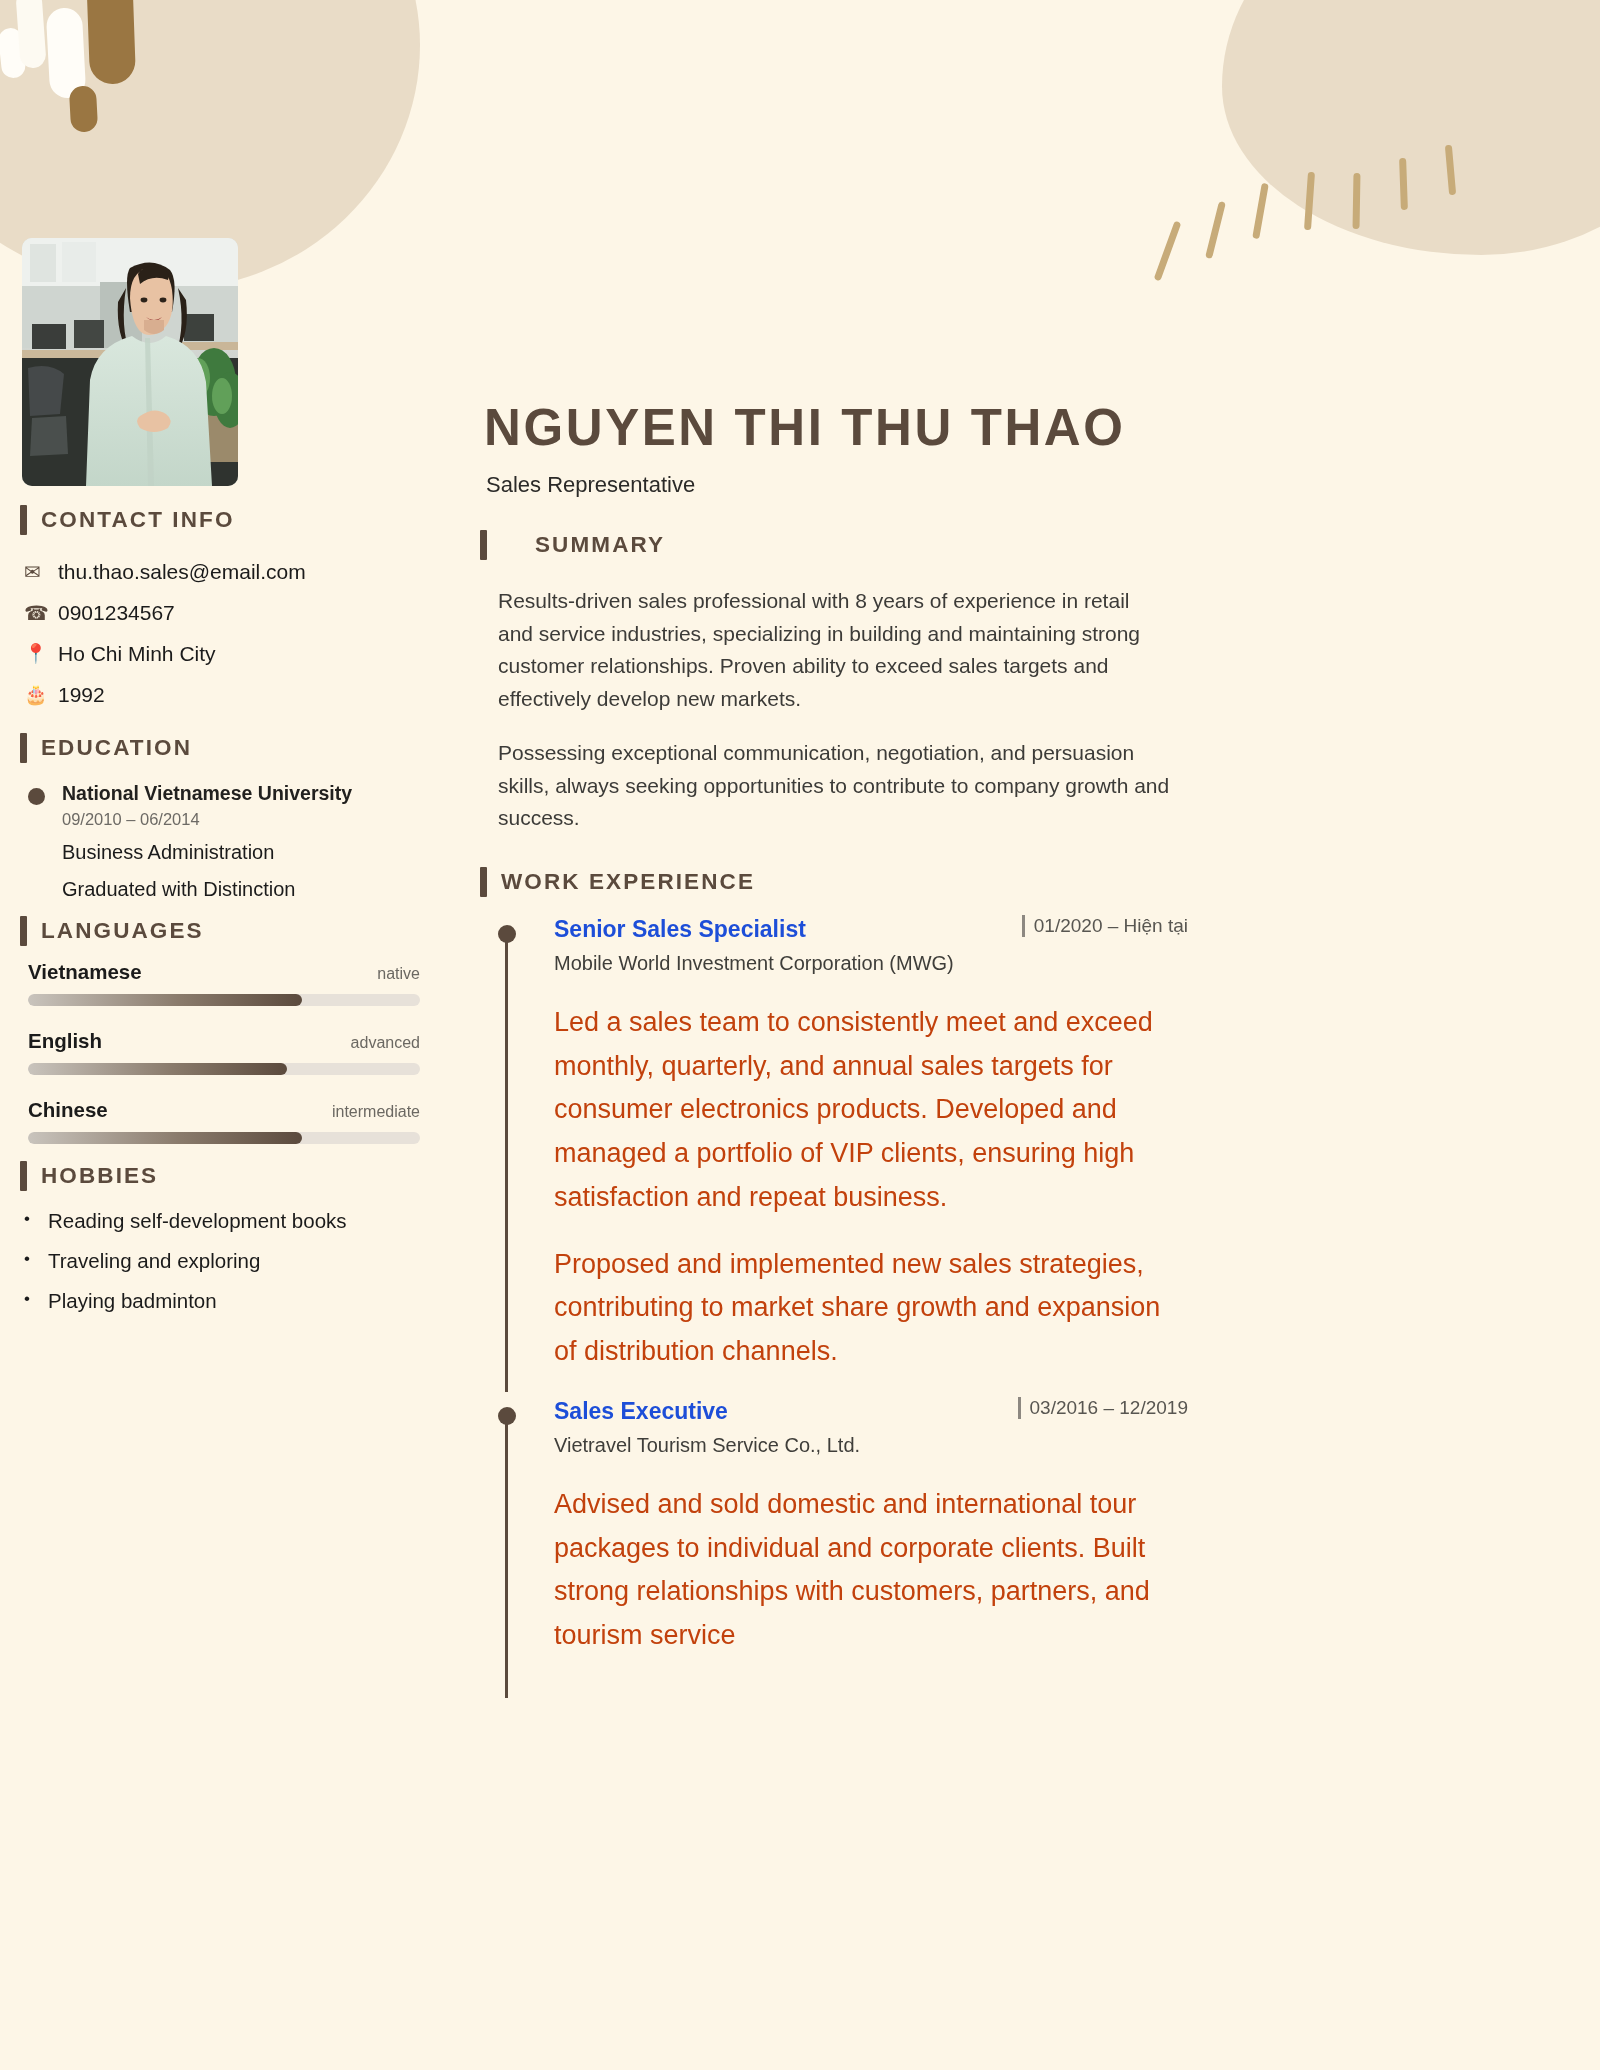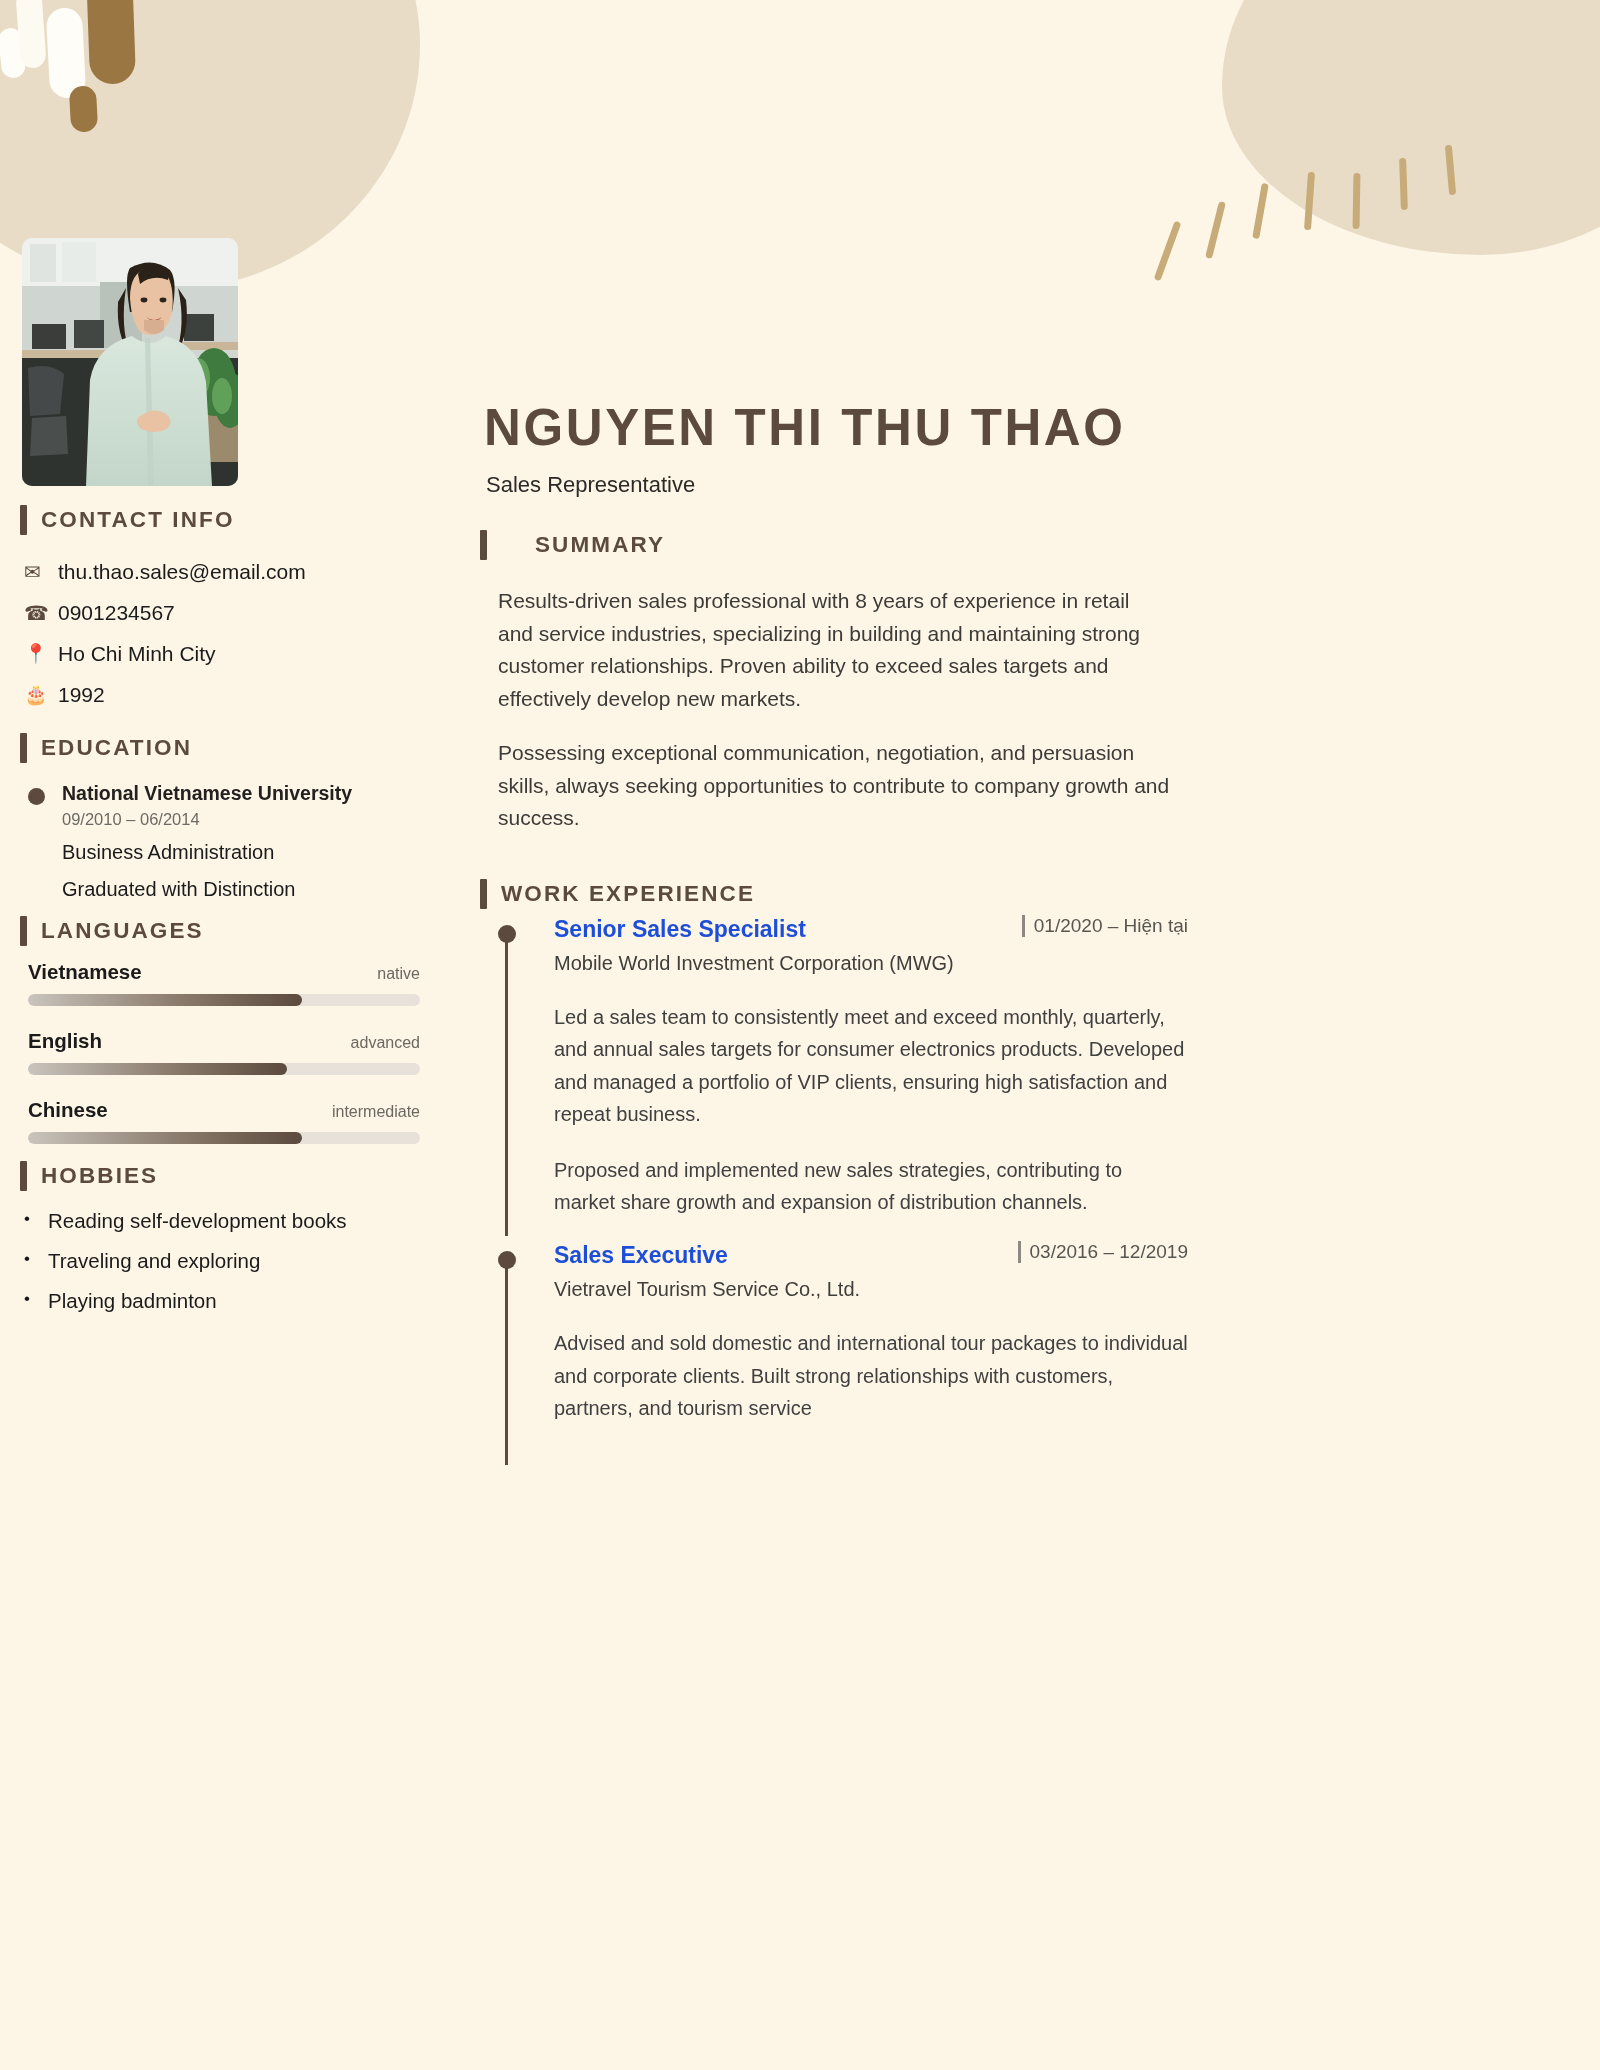--- a/index.html
+++ b/index.html
@@ -141,41 +141,41 @@
 
   
   #sum-head { position: absolute; left: 480px; top: 530px; gap: 48px; }
   .summary { position: absolute; left: 498px; top: 585px; width: 672px; }
   .summary p {
     font-size: 21px; line-height: 1.55; color: #3c3b38;
     margin-bottom: 22px;
   }
 
   
-  #work-head { position: absolute; left: 480px; top: 867px; margin-top: 12px; }
+  #work-head { position: absolute; left: 480px; top: 867px; }
   .work { position: absolute; left: 498px; top: 915px; width: 690px; }
   .job { position: relative; padding-left: 56px; }
   .job-line {
     position: absolute; left: 7px; top: 18px; bottom: -18px;
     width: 3px; background: #5b4a3d;
   }
   .job-dot {
     position: absolute; left: 0; top: 10px;
     width: 18px; height: 18px; border-radius: 50%;
     background: #5b4a3d;
   }
   .job-top { display: flex; align-items: baseline; justify-content: space-between; }
   .job-title { font-size: 23px; font-weight: 700; color: #1d4ed8; }
   .job-date-wrap { display: flex; align-items: stretch; gap: 9px; }
   .job-date-bar { width: 3px; background: #8d8881; }
   .job-date { font-size: 19px; color: #585651; white-space: nowrap; }
   .job-company { font-size: 20px; color: #3f3e3a; margin-top: 9px; }
   .job-bullets { margin-top: 26px; }
   .job-bullets p {
-    font-size: 20px; line-height: 1.62; color: #404040;
+    font-size: 27px; line-height: 1.62; color: #c2410c;
     margin-bottom: 23px;
   }
 </style>
 </head>
 <body>
 
 <div id="page">
 
   <div class="deco blob-tl"></div>
   <div class="deco" style="left:0;top:0;width:200px;height:170px;">

